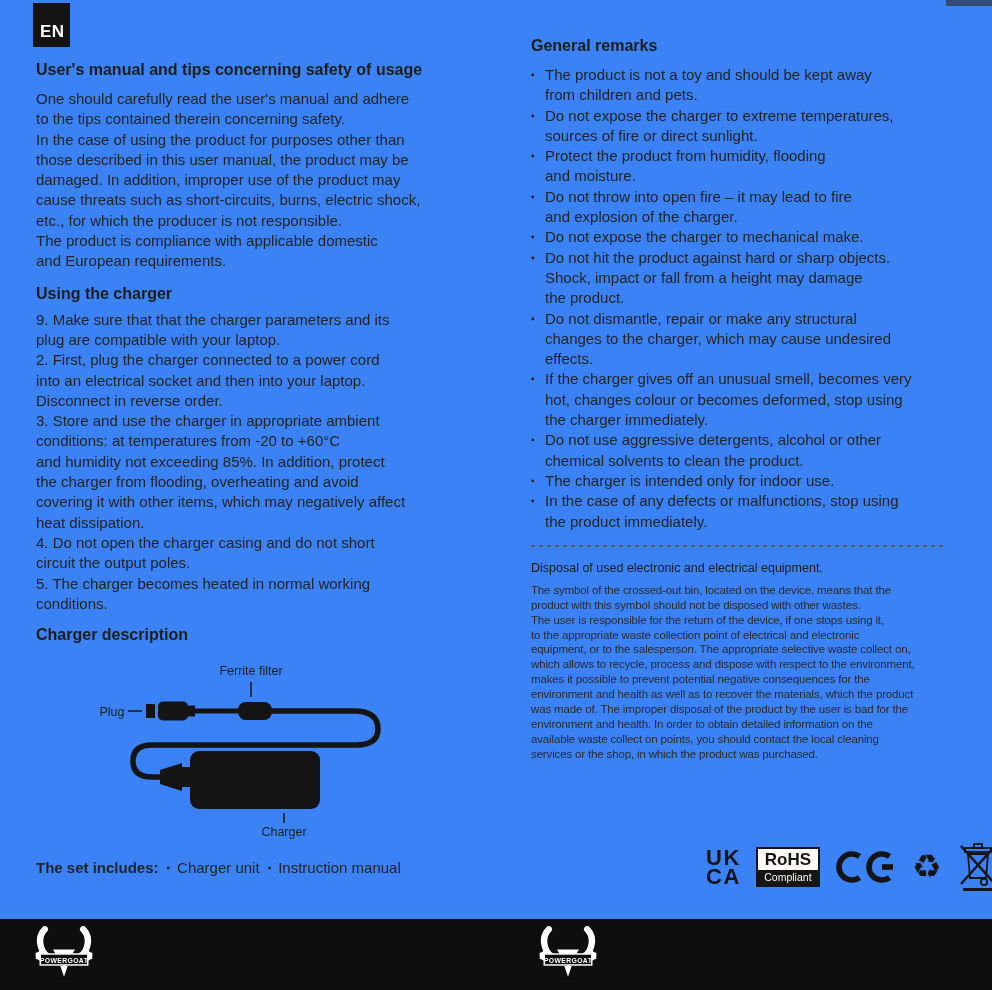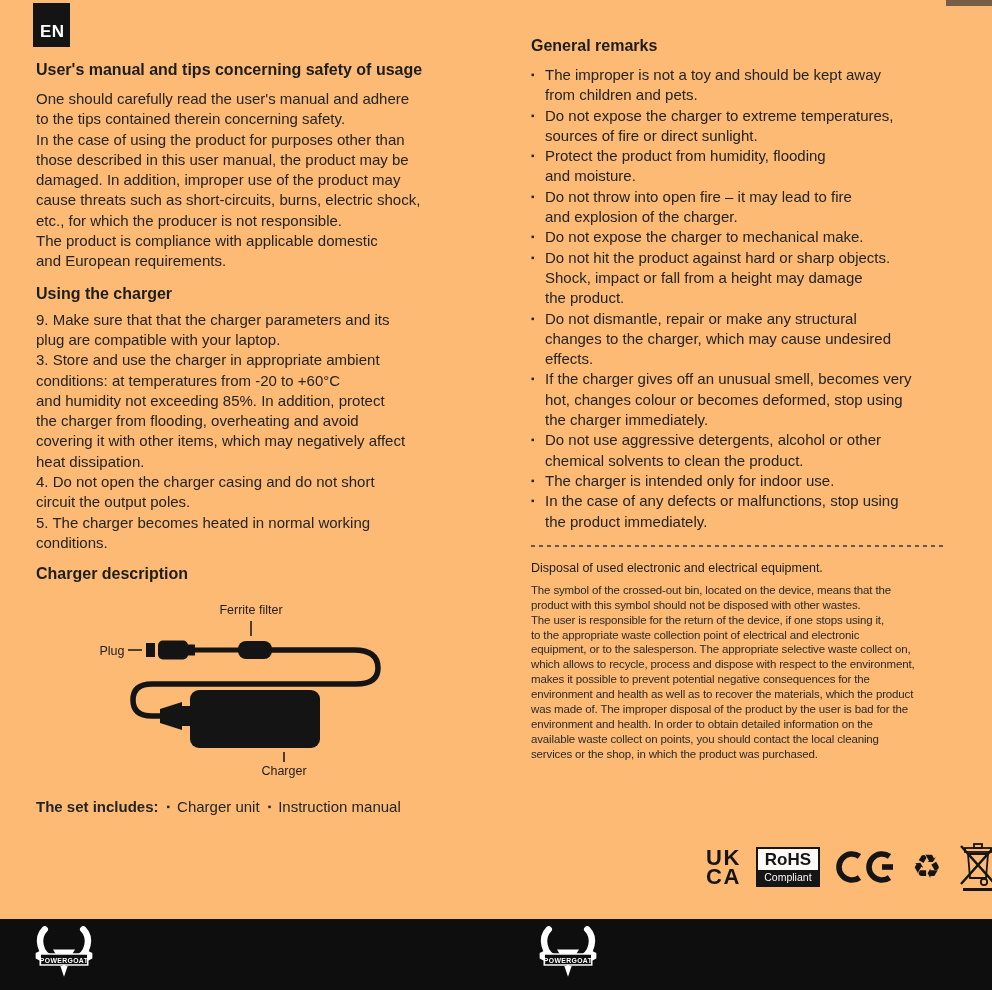--- a/index.html
+++ b/index.html
@@ -1,17 +1,17 @@
 <!DOCTYPE html>
 <html><head>
 <meta charset="utf-8">
 <style>
   html,body{margin:0;padding:0;}
   body{background:#d8d8d6;font-family:"Liberation Sans",sans-serif;}
-  .page{position:relative;width:992px;height:990px;margin:0 auto;background:#fdba74;overflow:hidden;color:#222;}
+  .page{position:relative;width:992px;height:990px;margin:0 auto;background:#3b82f6;overflow:hidden;color:#222;}
 
   
   .lang-badge{position:absolute;left:33px;top:3px;width:37px;height:44px;background:#141414;color:#fff;
     display:flex;align-items:flex-end;padding:0 0 5px 7px;box-sizing:border-box;
     font-weight:bold;font-size:17px;letter-spacing:.5px;}
 
   .artifact{position:absolute;right:0;top:0;width:46px;height:6px;background:#2c2c2c;opacity:.65;}
 
   
   .col-left{position:absolute;left:36px;top:60px;width:446px;}
@@ -87,20 +87,23 @@
 etc., for which the producer is not responsible.
 The product is compliance with applicable domestic
 and European requirements.</div>
 
     <h2 class="using">Using the charger</h2>
     <div class="steps">
 
         <div class="step">9. Make sure that that the charger parameters and its
 plug are compatible with your laptop.</div>
 
+        <div class="step">2. First, plug the charger connected to a power cord
+into an electrical socket and then into your laptop.
+Disconnect in reverse order.</div>
 
         <div class="step">3. Store and use the charger in appropriate ambient
 conditions: at temperatures from -20 to +60°C
 and humidity not exceeding 85%. In addition, protect
 the charger from flooding, overheating and avoid
 covering it with other items, which may negatively affect
 heat dissipation.</div>
 
         <div class="step">4. Do not open the charger casing and do not short
 circuit the output poles.</div>
@@ -143,21 +146,21 @@
     </div>
   </div>
 
   <div class="col-right">
     <h2 class="remarks">General remarks</h2>
 
     <div class="bullets">
 
         <div class="bullet">
           <span class="mark">▪</span>
-          <div class="b-text">The improper is not a toy and should be kept away
+          <div class="b-text">The product is not a toy and should be kept away
 from children and pets.</div>
         </div>
 
         <div class="bullet">
           <span class="mark">▪</span>
           <div class="b-text">Do not expose the charger to extreme temperatures,
 sources of fire or direct sunlight.</div>
         </div>
 
         <div class="bullet">

